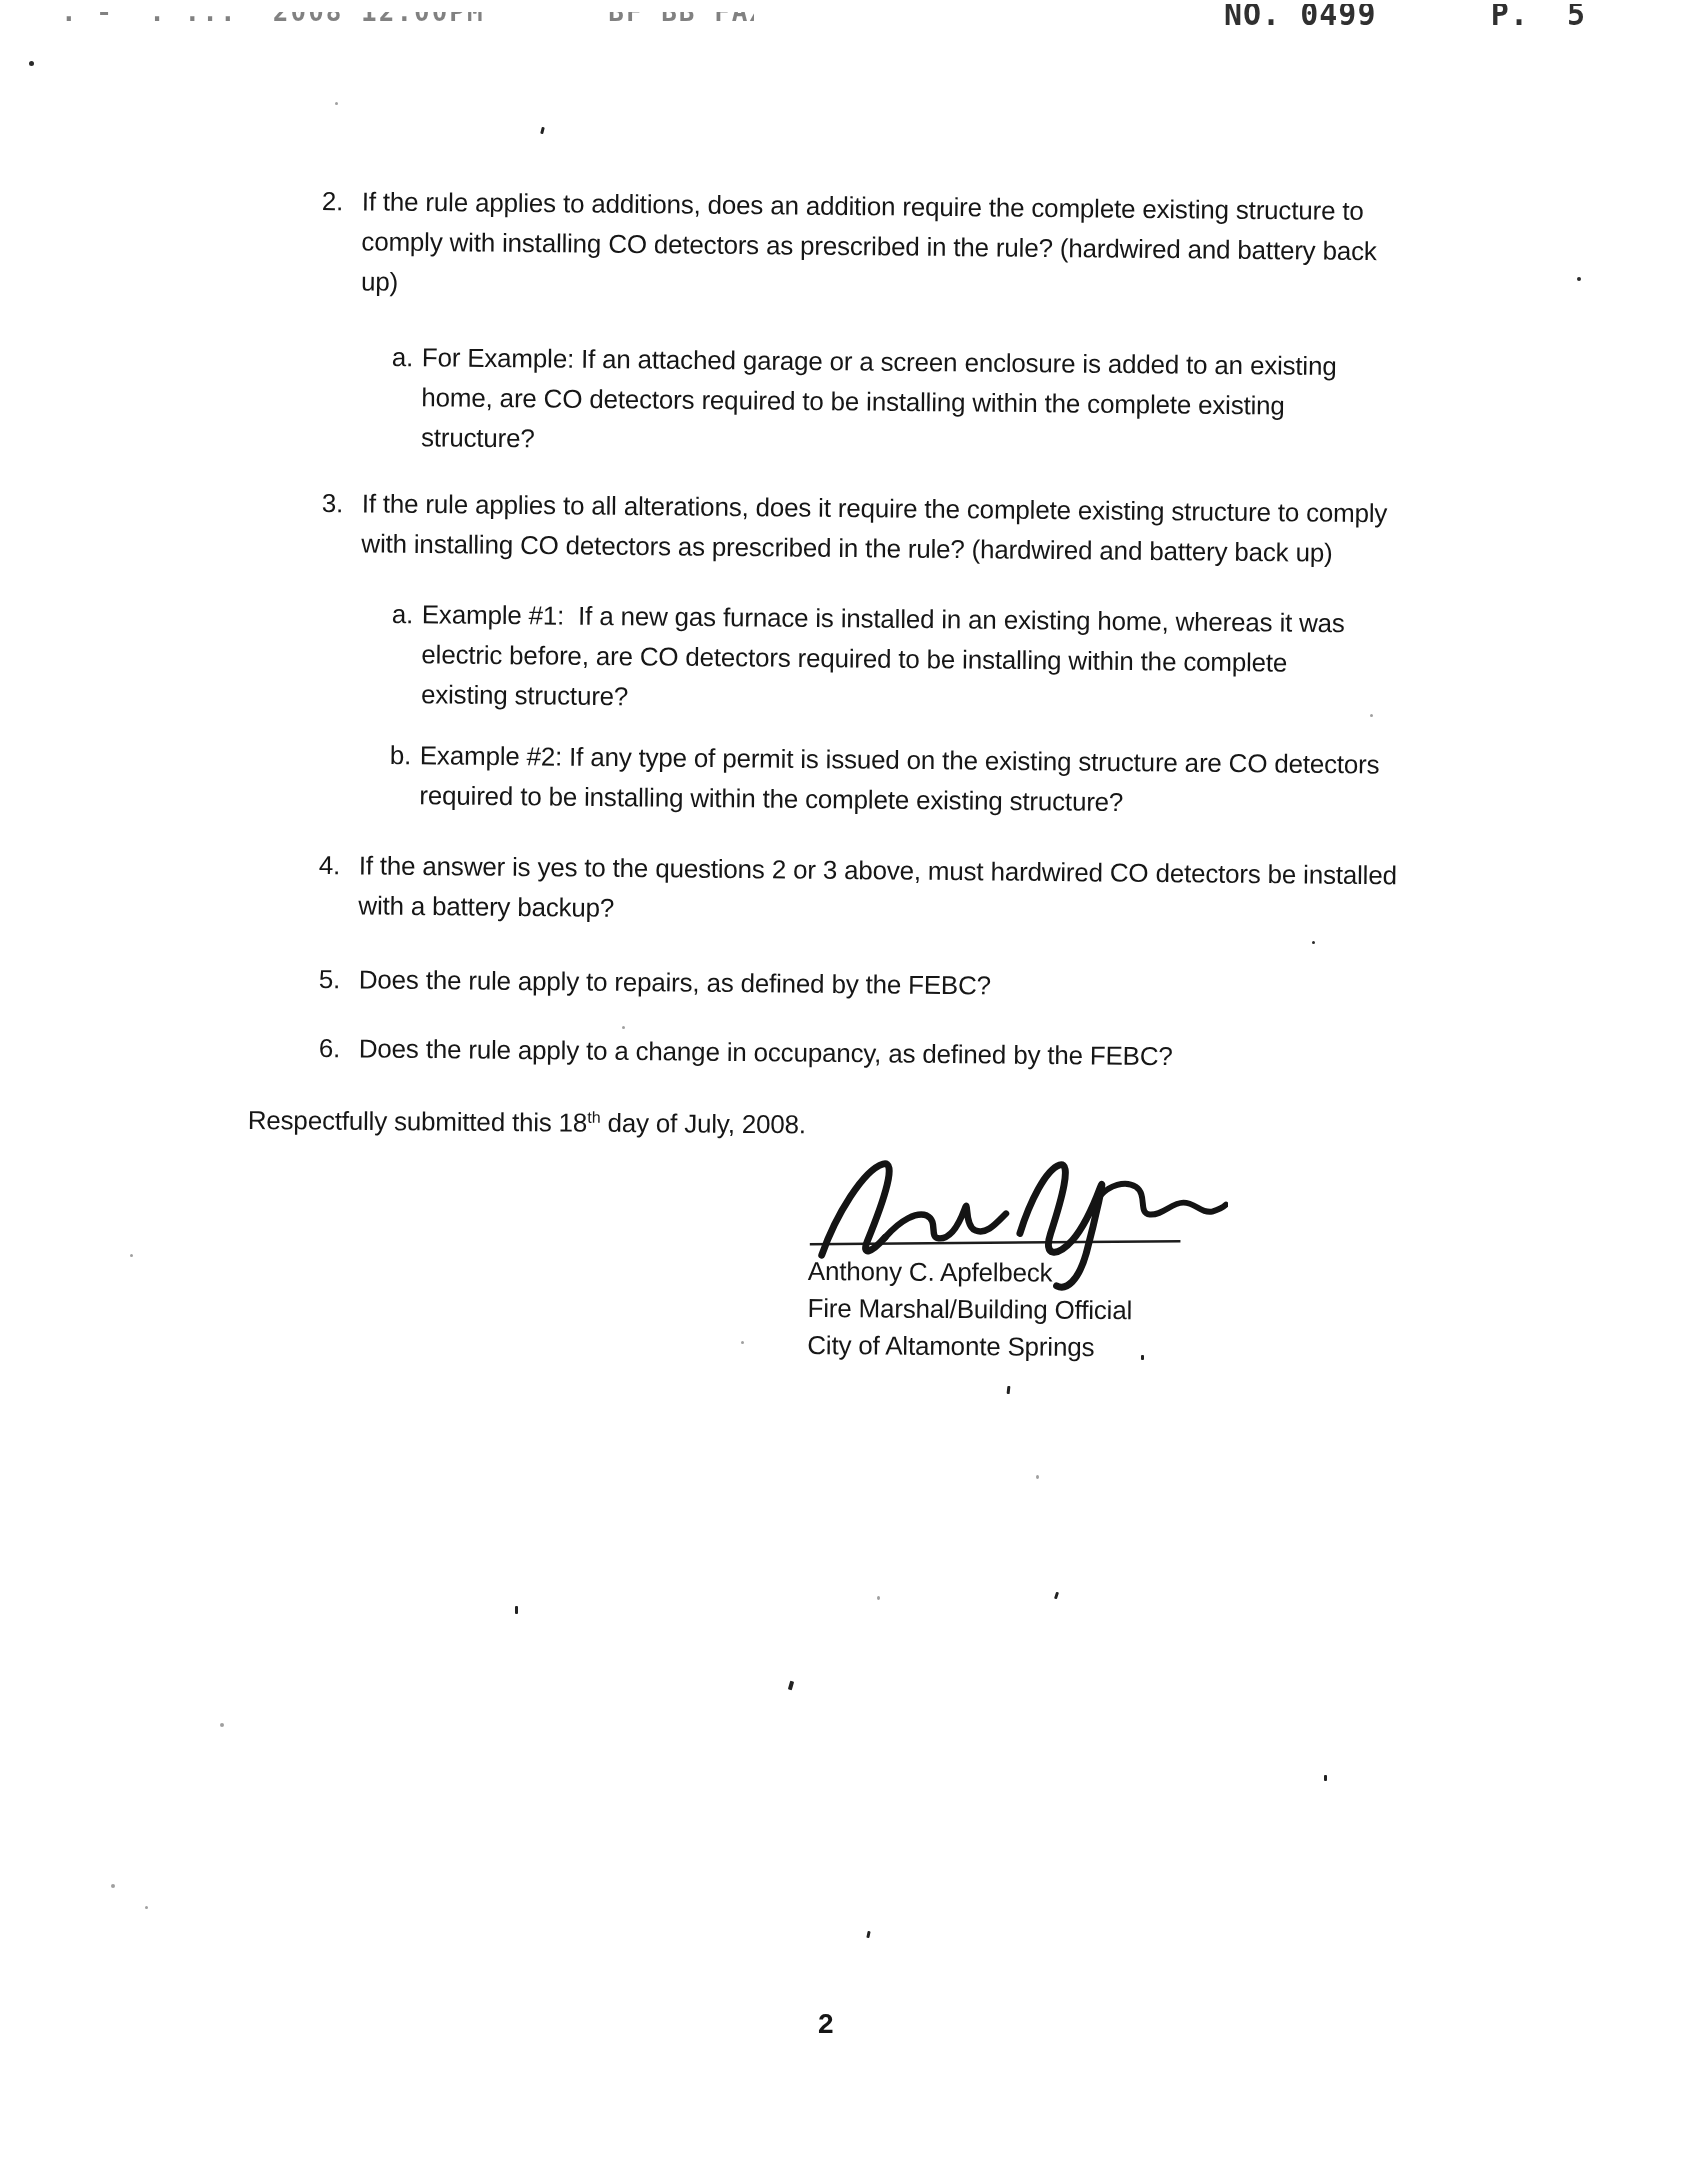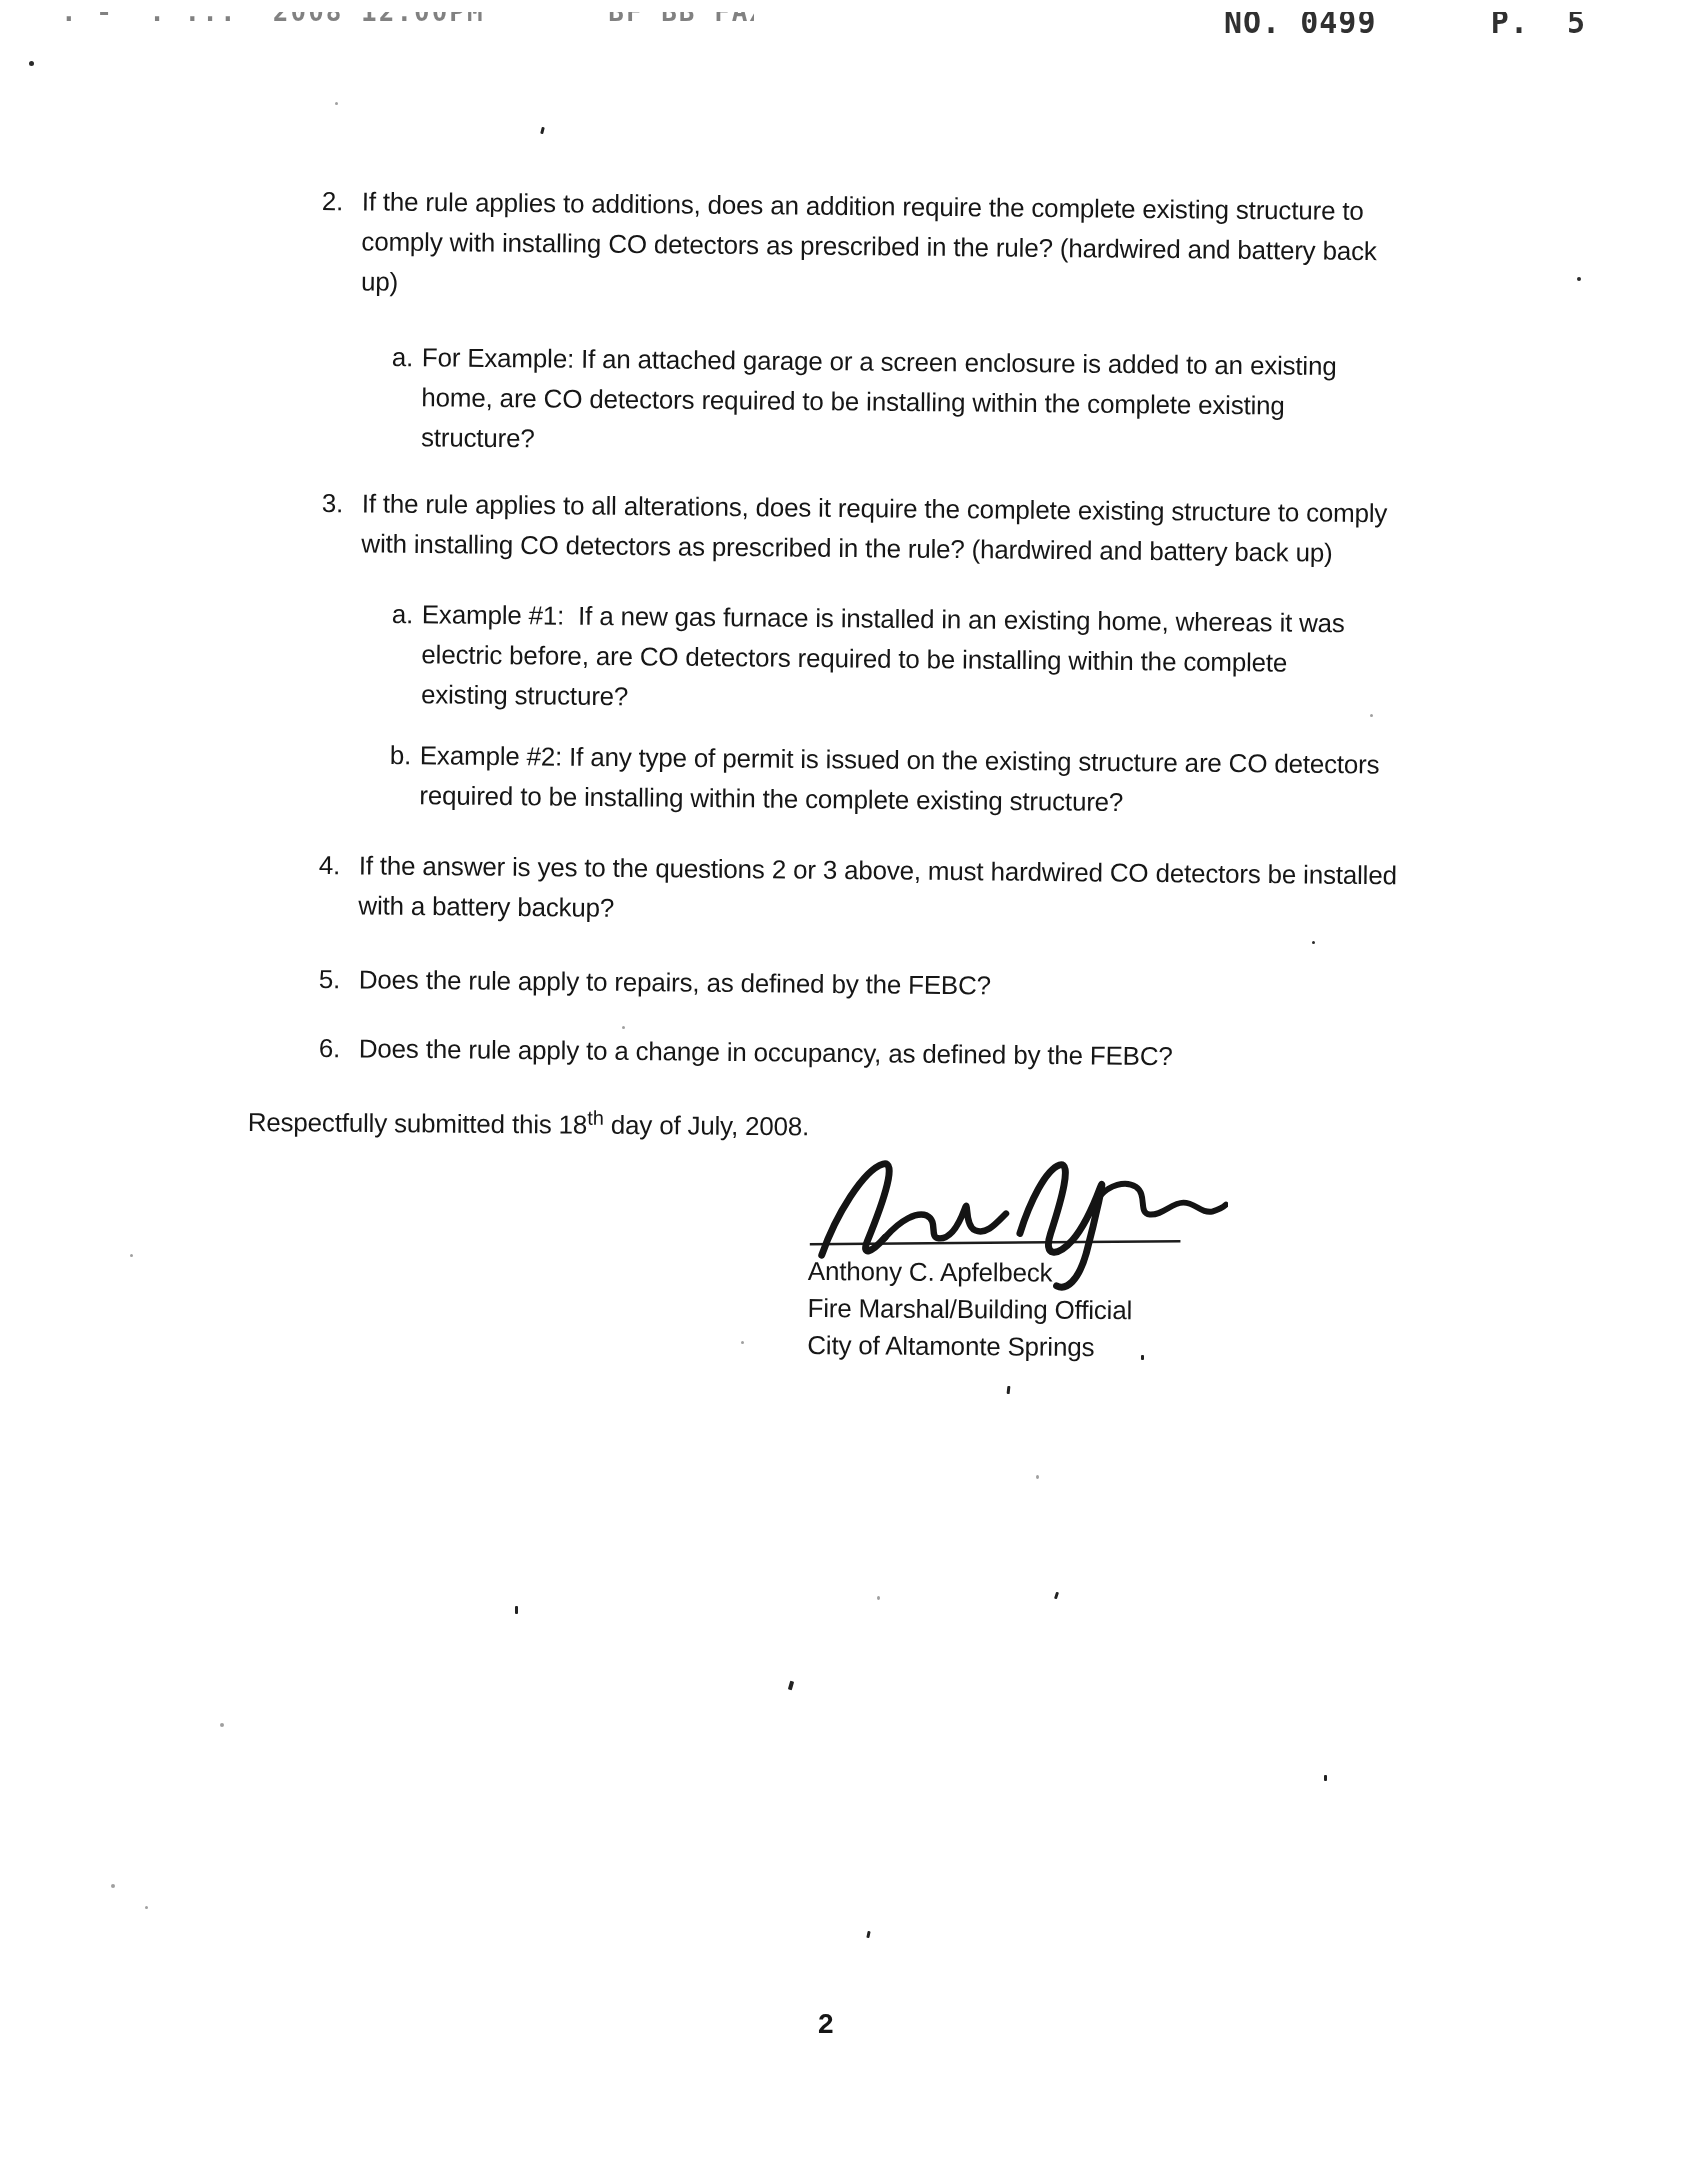--- a/index.html
+++ b/index.html
@@ -18,21 +18,21 @@
     position:absolute;left:61px;top:12px;width:693px;height:34px;
     overflow:hidden;opacity:.55;
   }
   .fax-left .clip{
     display:block;margin-top:-15px;
     font-family:"DejaVu Sans Mono",monospace;
     font-size:26px;font-weight:bold;letter-spacing:2px;
     transform:scaleY(1.05);color:#1c1c1c;white-space:pre;
   }
   .fax-right{
-    position:absolute;left:1224px;top:12px;width:416px;height:42px;
+    position:absolute;left:1224px;top:4px;width:416px;height:42px;
     overflow:hidden;opacity:.88;
   }
   .fax-right .clip{
     display:block;margin-top:-7px;
     font-family:"DejaVu Sans Mono",monospace;
     font-size:30px;font-weight:bold;letter-spacing:1px;
     transform:scaleY(1.04);color:#141414;white-space:pre;
   }
 
   
@@ -43,21 +43,21 @@
   }
   .num{flex:none;width:40px;}
   .sub .num{width:30px;}
   .txt{white-space:pre;}
 
   .closing{
     position:absolute;left:248px;top:1095px;
     font-size:26px;line-height:40px;letter-spacing:-0.2px;
     transform:rotate(0.45deg);transform-origin:0 0;white-space:pre;
   }
-  .closing sup{font-size:20px;vertical-align:9px;letter-spacing:0;}
+  .closing sup{font-size:16px;vertical-align:9px;letter-spacing:0;}
 
   
   .sig-svg{position:absolute;left:792px;top:1144px;}
   .sig-text{
     position:absolute;left:808px;top:1253px;
     font-size:26px;line-height:37px;letter-spacing:-0.2px;
     transform:rotate(0.4deg);transform-origin:0 0;
   }
 
   .page-number{

